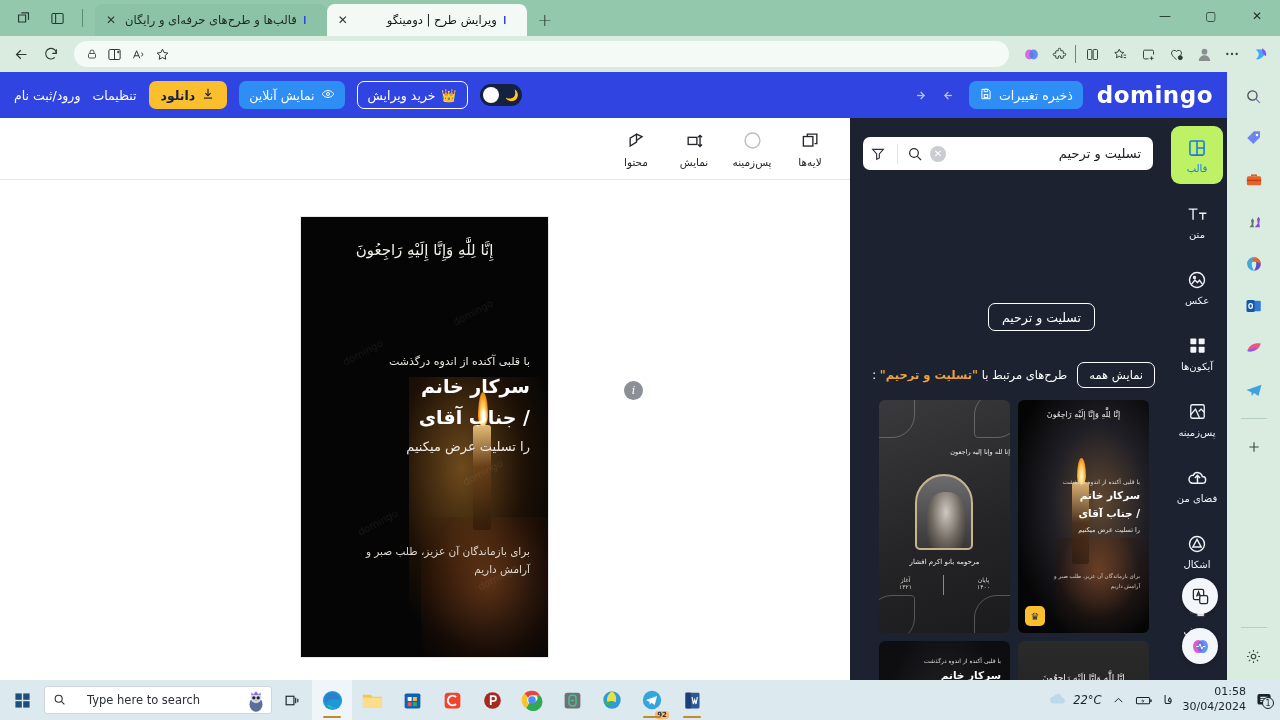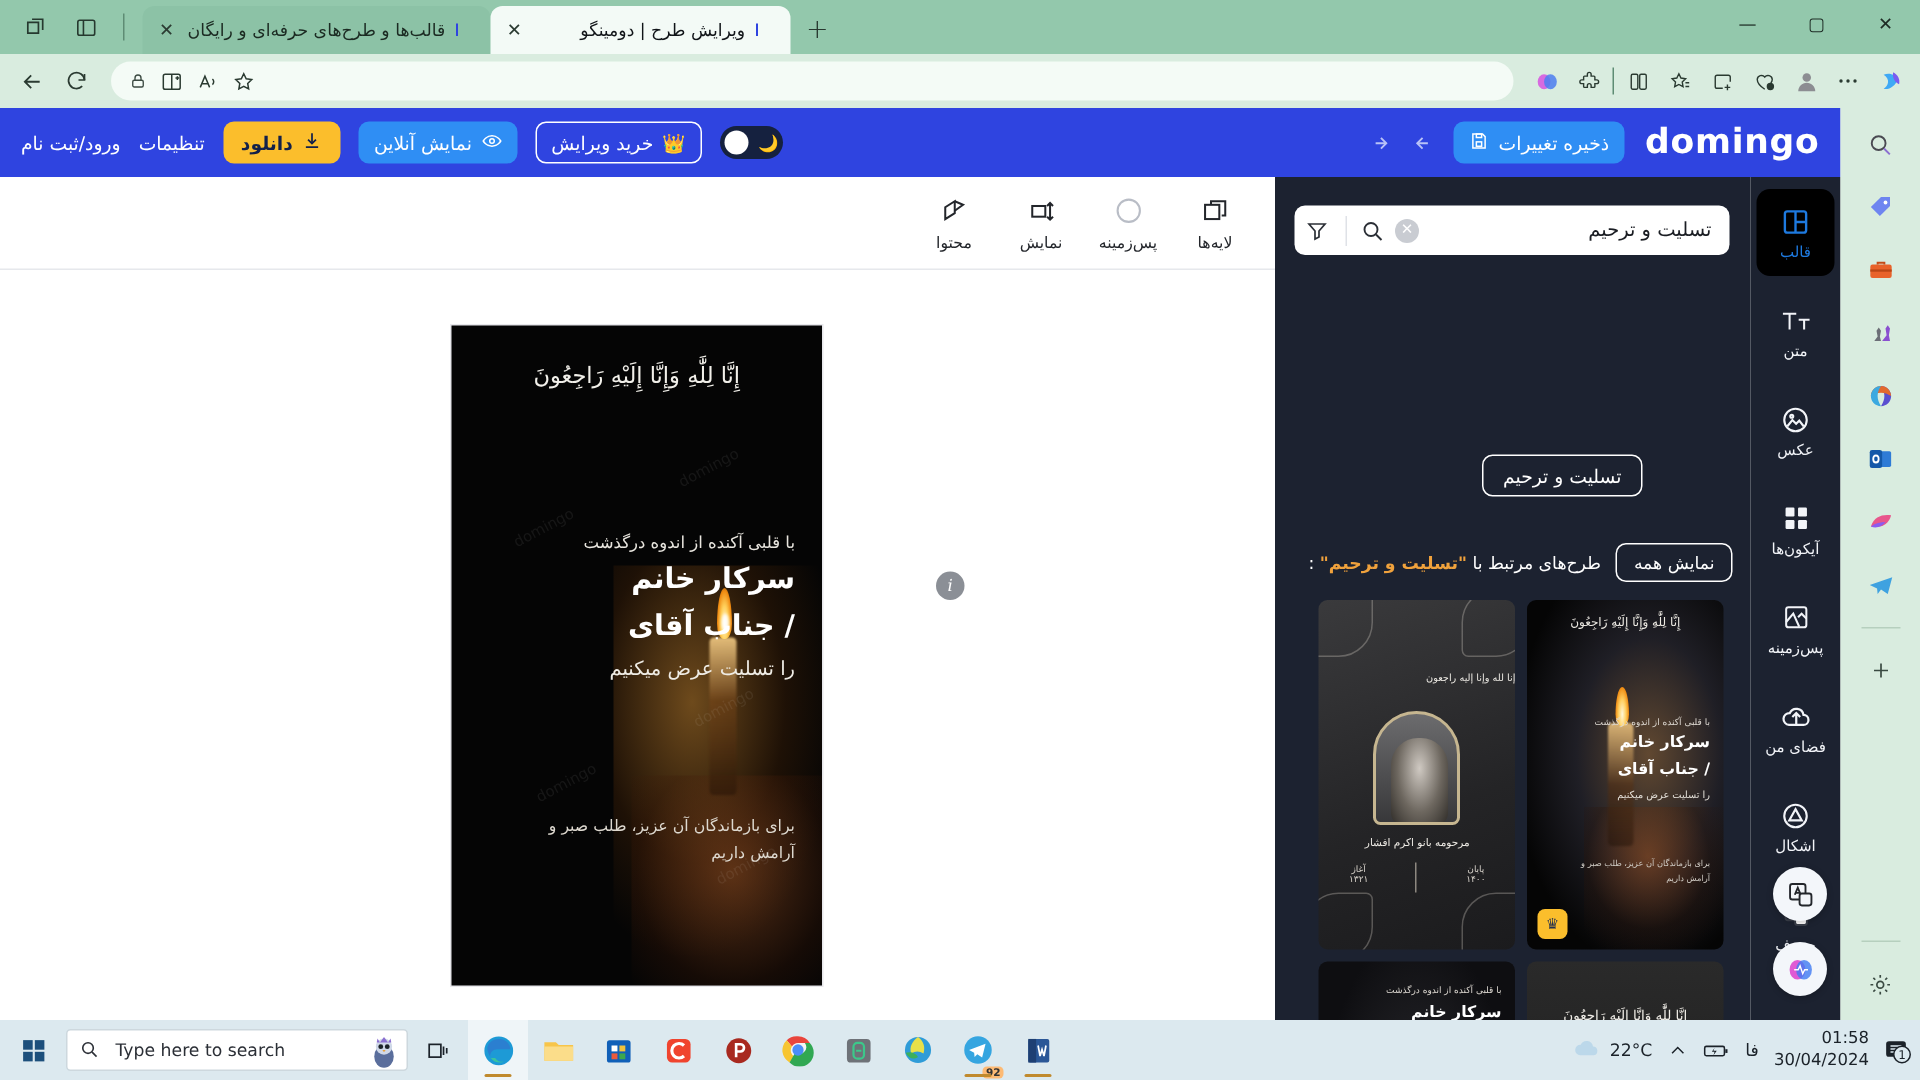--- a/index.html
+++ b/index.html
@@ -156,34 +156,34 @@
   .c2 .floral { position:absolute; width: 46px; height: 46px; border: 1px solid rgba(225,220,210,.30); border-radius: 50% 10% 50% 10%; }
 
   .c3 { background: linear-gradient(180deg, #2a2a2a, #151515); }
   .c3 .ar3 { position:absolute; top: 32px; left:0; right:0; text-align:center; color:#efece6; font-size: 9px; }
 
   .c4 { background: radial-gradient(ellipse at 50% 78%, #4d4d52 0%, #222226 42%, #0e0e11 80%); }
 
   
   .rail { position:absolute; left: 1167px; top: 118px; width: 60px; height: 562px; background:#1c2230; display:flex; flex-direction: column; align-items:center; padding-top: 8px; gap: 8px;}
   .rail-item { width: 52px; height: 58px; border-radius: 9px; display:flex; flex-direction:column; align-items:center; justify-content:center; gap: 4px; color:#f2f4f8; }
-  .rail-item.active { background:#000000; color:#1e7ae0; }
+  .rail-item.active { background:#bef264; color:#1e7ae0; }
   .rail-item .rlbl { font-size: 10px; white-space: nowrap; }
   .rail-item .rg { height: 22px; display:flex; align-items:center; justify-content:center; }
   .rail-round { position:absolute; left: 1182px; width: 36px; height: 36px; border-radius: 50%; background:#f3f6fa; display:flex;align-items:center;justify-content:center; box-shadow: 0 1px 4px rgba(0,0,0,.25); }
 
   
   .edge-side { position:absolute; left: 1227px; top: 72px; width: 53px; height: 608px; background:#d9ecdf; display:flex; flex-direction:column; align-items:center; padding-top: 10px; gap: 14px; }
   .es-ic { width: 30px; height: 28px; display:flex; align-items:center; justify-content:center; font-size: 16px; }
   .es-div { width: 26px; height:1px; background:#b6cfbe; }
 
   
   .taskbar { position:absolute; left:0; top: 680px; width: 1280px; height: 40px; background:#dce9ef; display:flex; align-items:center; direction: ltr; }
   .tb-start { width: 44px; display:flex;align-items:center;justify-content:center; }
-  .tb-search { width: 228px; height: 28px; background:#fff; border:1px solid #cdd8de; border-radius: 3px; display:flex; align-items:center; gap:11px; padding: 0 8px; position: relative; overflow:hidden;}
+  .tb-search { width: 228px; height: 28px; background:#fff; border:1px solid #cdd8de; border-radius: 3px; display:flex; align-items:center; gap:21px; padding: 0 8px; position: relative; overflow:hidden;}
   .tb-search .sp { font-size: 11.5px; color:#2b2f36; }
   .tb-task { width: 40px; display:flex;align-items:center;justify-content:center; }
   .tb-app { width: 40px; height: 40px; display:flex; align-items:center; justify-content:center; position: relative; }
   .tb-app.running::after { content:""; position:absolute; bottom: 2px; left: 11px; width: 18px; height: 2.5px; background:#c08a2e; border-radius:2px; }
   .tb-app.active { background: rgba(255,255,255,.55); }
   .tray { position:absolute; right: 0; top: 0; height: 40px; display:flex; align-items:center; gap: 10px; padding-right: 8px; direction: ltr; }
   .tray-t { font-size: 11.5px; color:#1b2229; }
   .tray-clock { font-size: 11px; color:#1b2229; text-align: right; line-height: 1.35; }
   .tray-ic { display:flex; align-items:center; justify-content:center; font-size: 12px; color:#1b2229; }
 </style>
@@ -821,21 +821,21 @@
         </svg>
     </div>
 
     <div class="tray">
       <div class="tray-ic">
         <span>
           <svg width="20" height="15" viewBox="0 0 24 18">
               <path d="M6.5 15a4.2 4.2 0 0 1 .5-8.4 5.2 5.2 0 0 1 9.8 1.3A3.6 3.6 0 0 1 17.5 15z" fill="#bcd8ea"></path>
             </svg>
         </span>
-        <span class="tray-t" style="margin-left:5px;">22°C</span>
+        <span class="tray-t" style="margin-left:5px;font-style:italic;">22°C</span>
       </div>
       <div class="tray-ic">
         <svg width="13" height="13" viewBox="0 0 24 24" fill="none" stroke="#1b2229" stroke-width="1.8">
             <path d="M5 15l7-7 7 7"></path>
           </svg>
       </div>
       <div class="tray-ic">
         <svg width="19" height="13" viewBox="0 0 26 14" fill="none" stroke="#1b2229" stroke-width="1.4">
             <rect x="2" y="3" width="18" height="8.5" rx="1.5"></rect>
             <rect x="20.8" y="5.6" width="2" height="3.4" fill="#1b2229" stroke="none"></rect>

